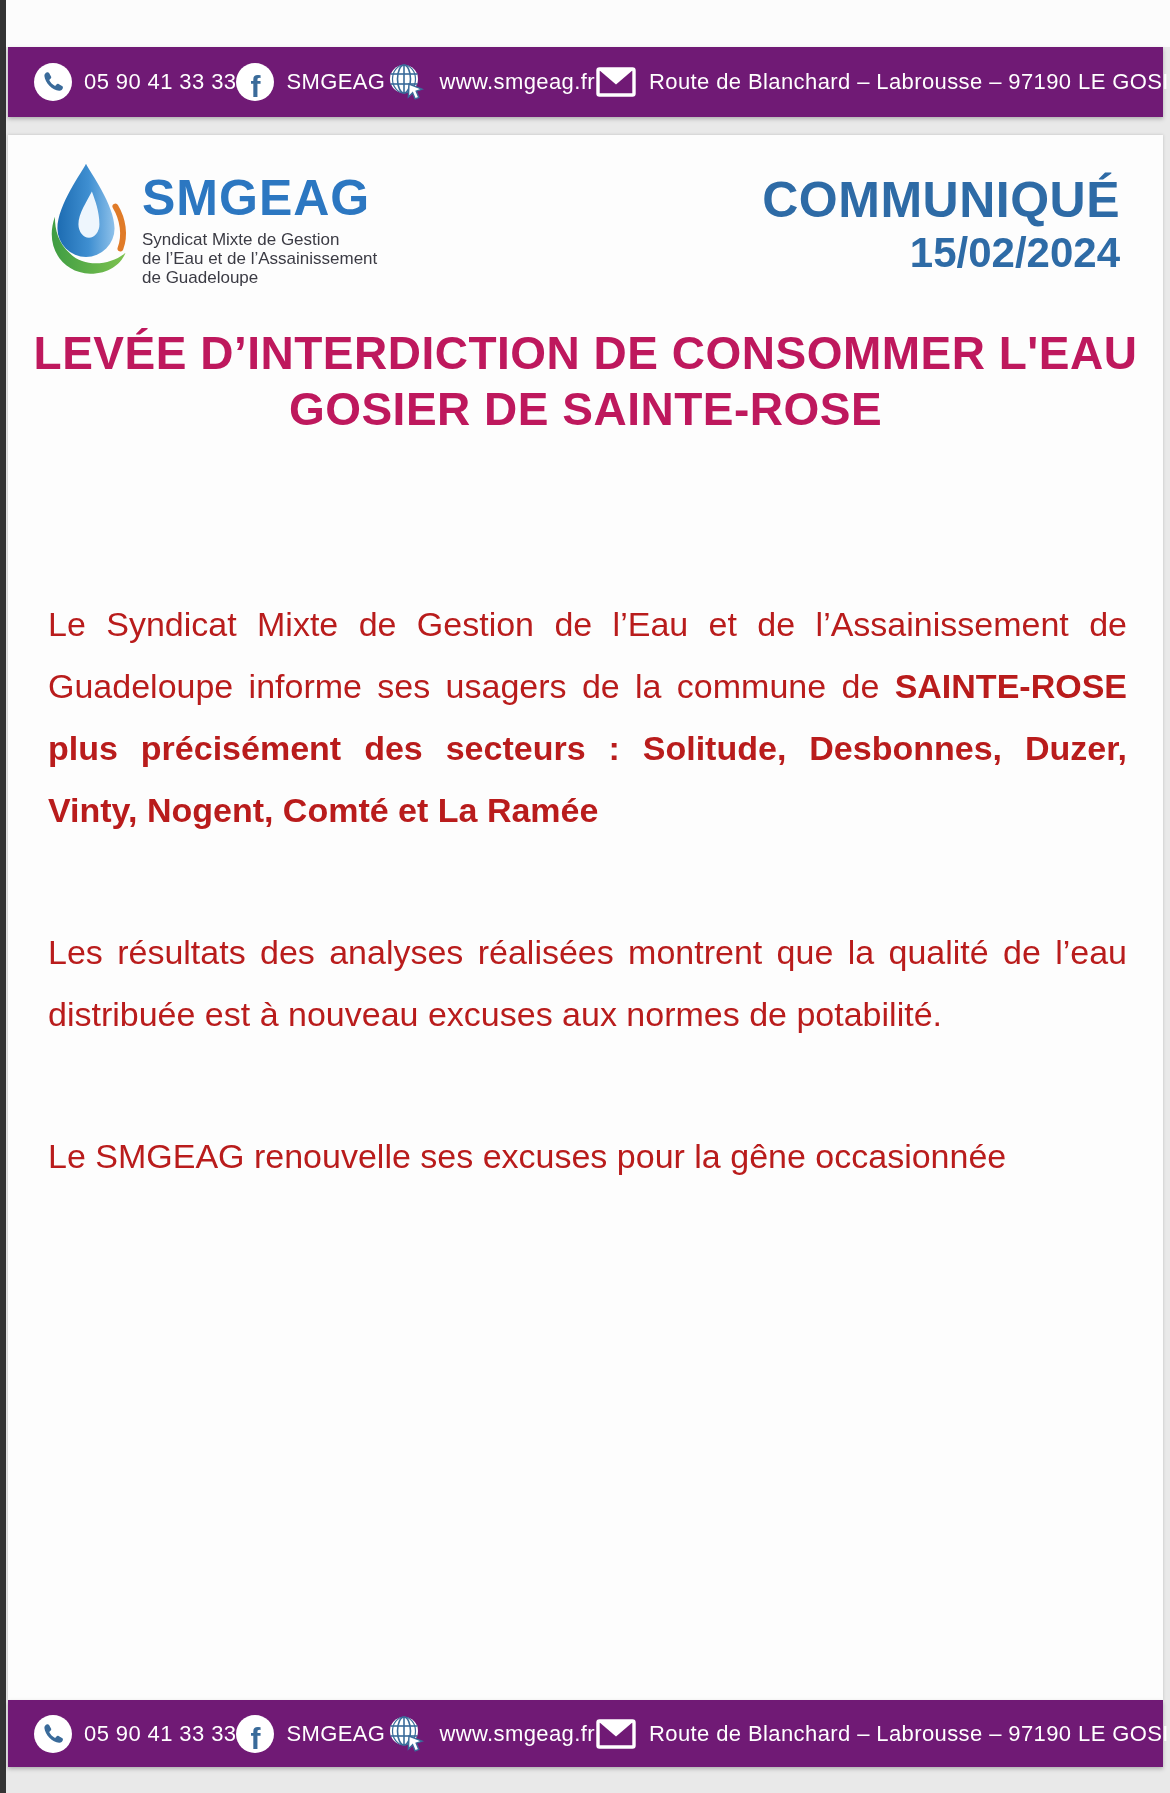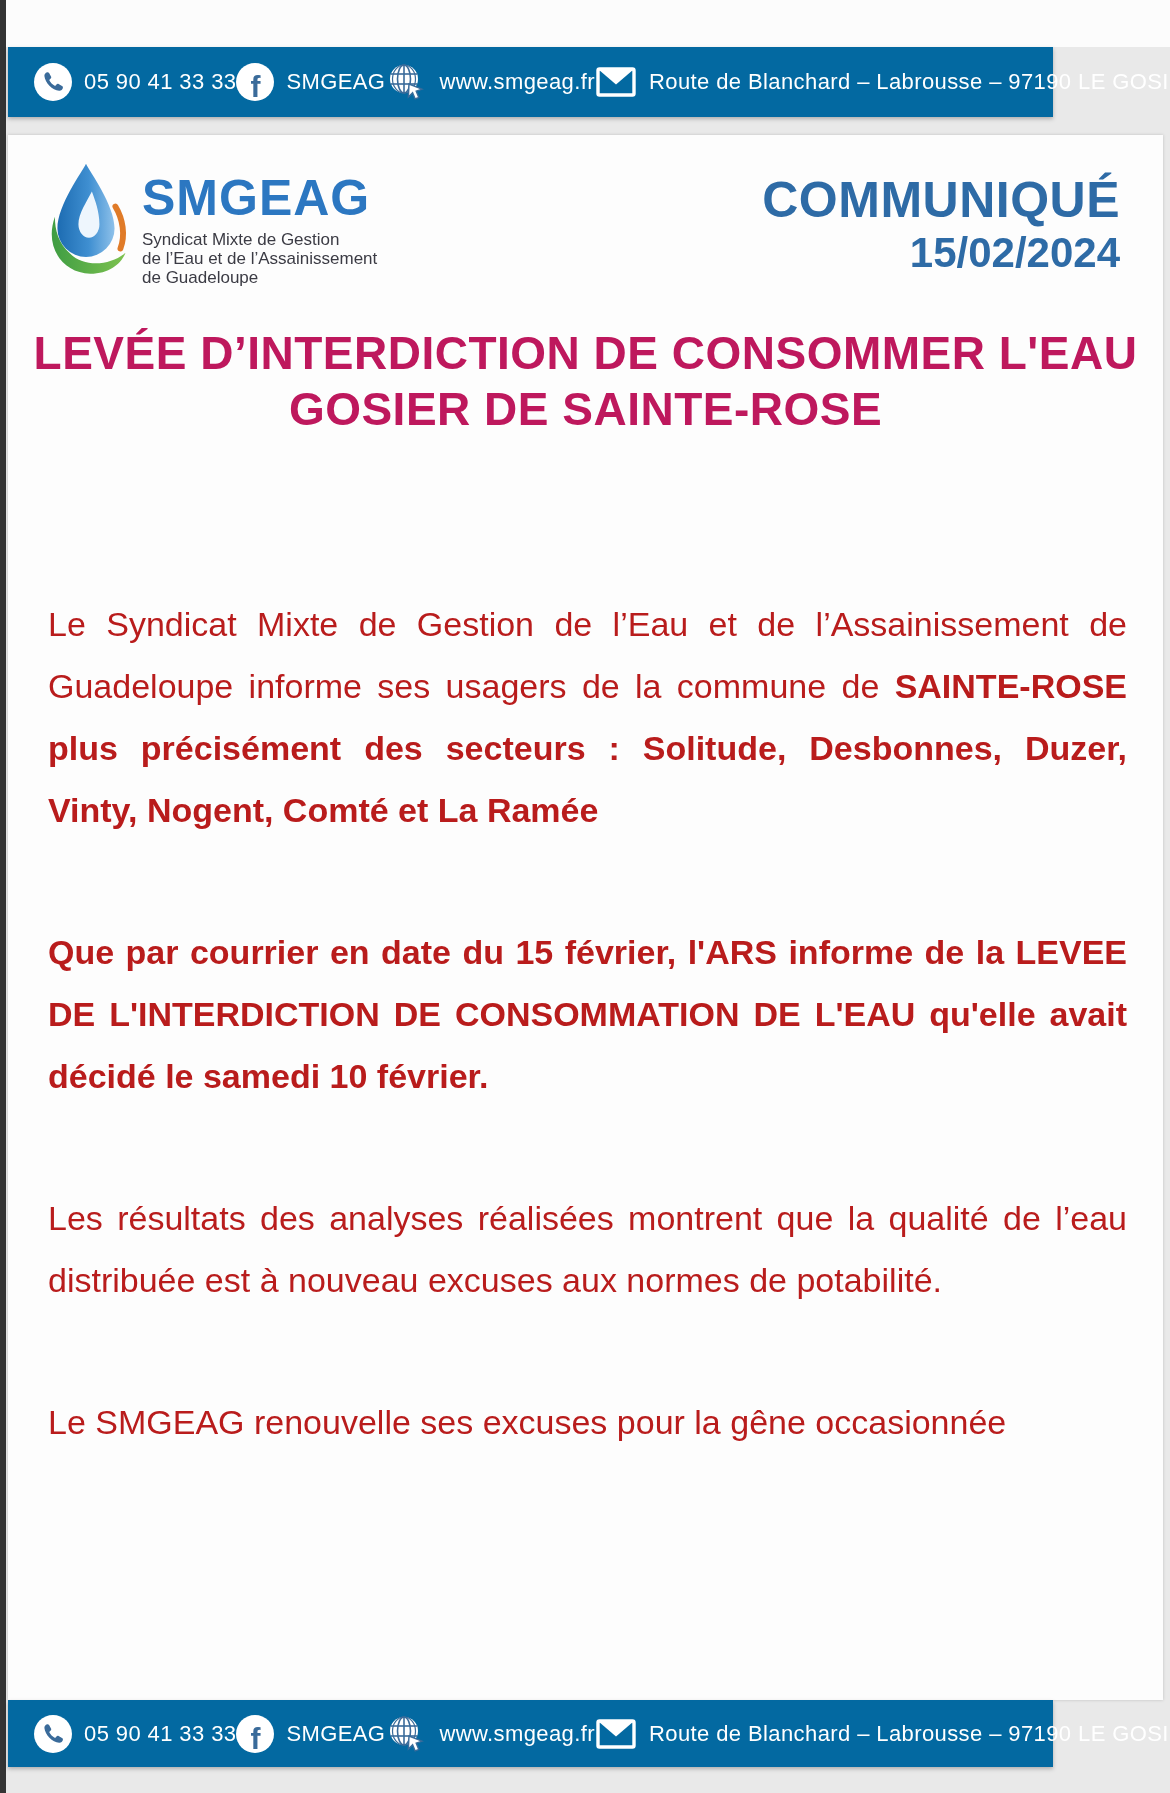--- a/index.html
+++ b/index.html
@@ -13,22 +13,22 @@
   .page{position:absolute;inset:0;}
 
   
   .left-edge{position:absolute;left:0;top:0;width:6px;height:100%;background:#343434;}
 
   
   .top-white{position:absolute;left:6px;top:0;width:1164px;height:47px;background:#fcfcfc;}
 
   
   .bar{
-    position:absolute;left:8px;width:1045px;
-    background:#0369a1;
+    position:absolute;left:8px;width:1155px;
+    background:#701a75;
     box-shadow:0 2px 4px rgba(0,0,0,.25);
     display:flex;align-items:center;justify-content:space-between;
     padding:0 26px;box-sizing:border-box;
     color:#ffffff;
   }
   .bar.top{top:47px;height:70px;}
   .bar.bottom{top:1700px;height:67px;}
   .bar-item{display:flex;align-items:center;gap:12px;white-space:nowrap;}
   .bar-item .label{font-size:22px;letter-spacing:.4px;color:#fff;}
   .icon-circle{
@@ -159,21 +159,20 @@
       <div class="kicker-date">15/02/2024</div>
     </div>
 
     <div class="doc-title">
       <div>LEVÉE D’INTERDICTION DE CONSOMMER L'EAU</div>
       <div>GOSIER DE SAINTE-ROSE</div>
     </div>
 
     <div class="body-copy">
       <p><span>Le Syndicat Mixte de Gestion de l’Eau et de l’Assainissement de Guadeloupe informe ses usagers de la commune de </span><b>SAINTE-ROSE plus précisément des secteurs : Solitude, Desbonnes, Duzer, Vinty, Nogent, Comté et La Ramée</b></p>
-      <p><b>Que par courrier en date du 15 février, l'ARS informe de la LEVEE DE L'INTERDICTION DE CONSOMMATION DE L'EAU qu'elle avait décidé le samedi 10 février.</b></p>
       <p>Les résultats des analyses réalisées montrent que la qualité de l’eau distribuée est à nouveau excuses aux normes de potabilité.</p>
       <p>Le SMGEAG renouvelle ses excuses pour la gêne occasionnée</p>
     </div>
   </div>
 
   <div class="bar bottom">
     <div class="bar-item">
       <span class="icon-circle">
         <svg width="38" height="38" viewBox="0 0 38 38">
           <path fill="#3a6b9a" d="M13.1 9.2c.8-.2 1.6.2 2 .9l1.9 3.4c.4.7.3 1.5-.3 2.1l-1.5 1.4c1.2 2.6 3.3 4.7 5.9 5.9l1.4-1.5c.6-.6 1.4-.7 2.1-.3l3.4 1.9c.7.4 1.1 1.2.9 2-.4 1.7-2 3-3.8 2.8-3.4-.4-6.9-2.2-9.7-5s-4.6-6.3-5-9.7c-.2-1.8 1.1-3.4 2.7-3.9z"></path>

